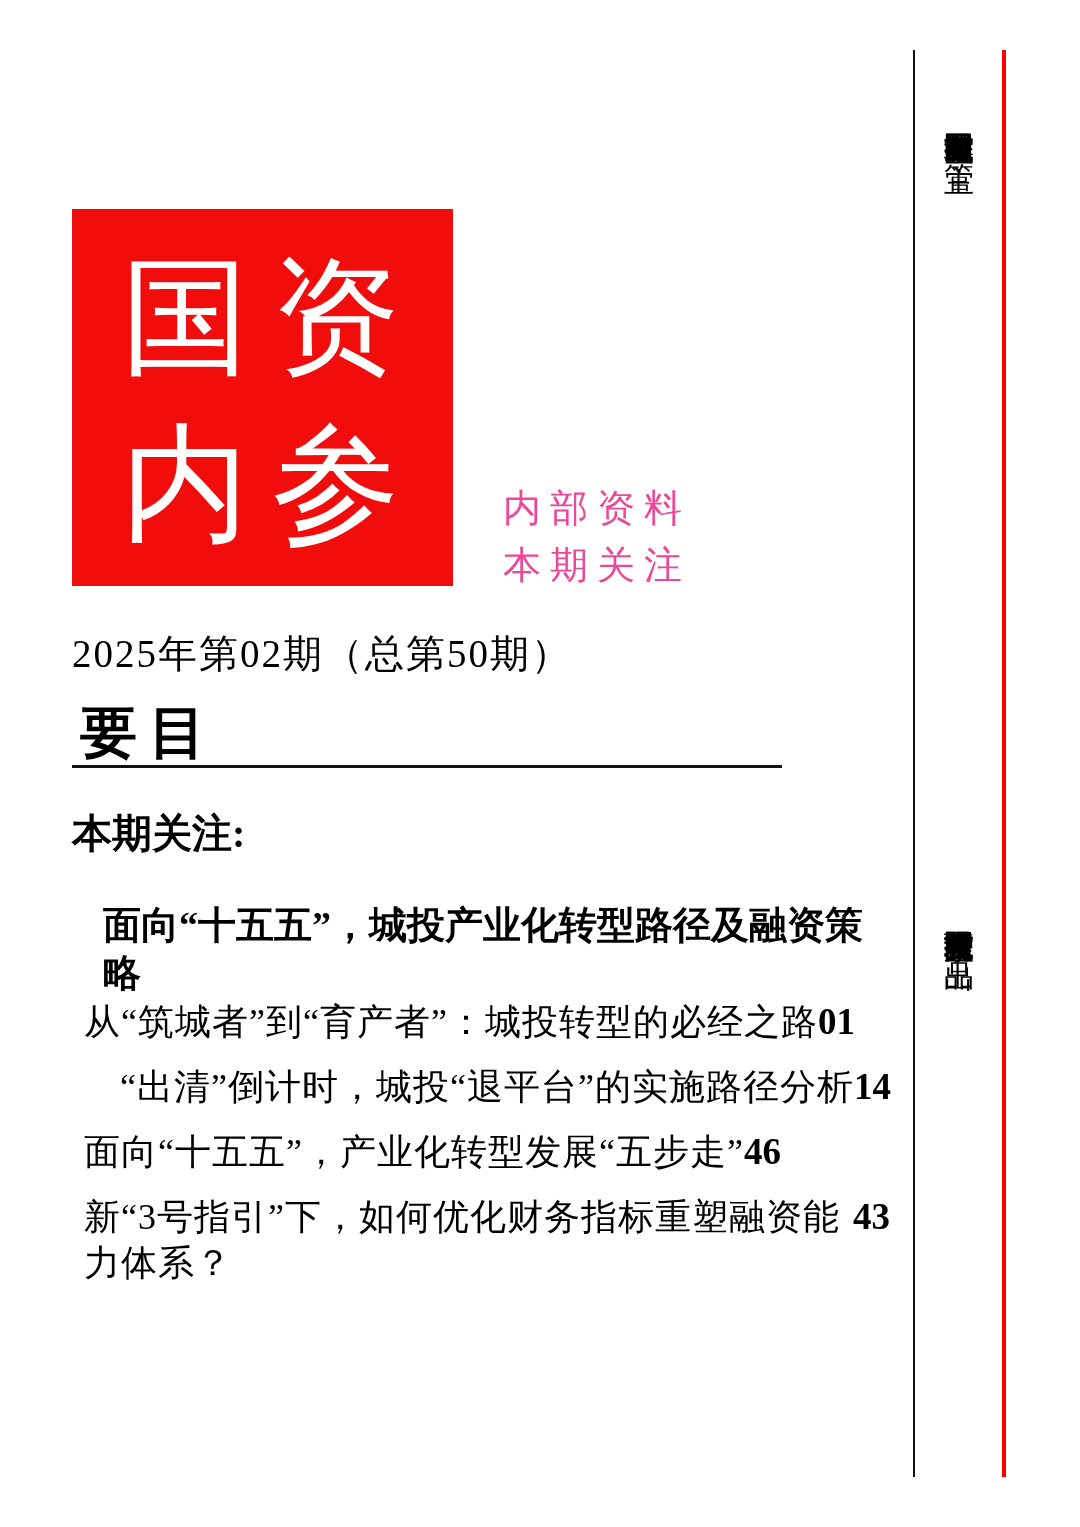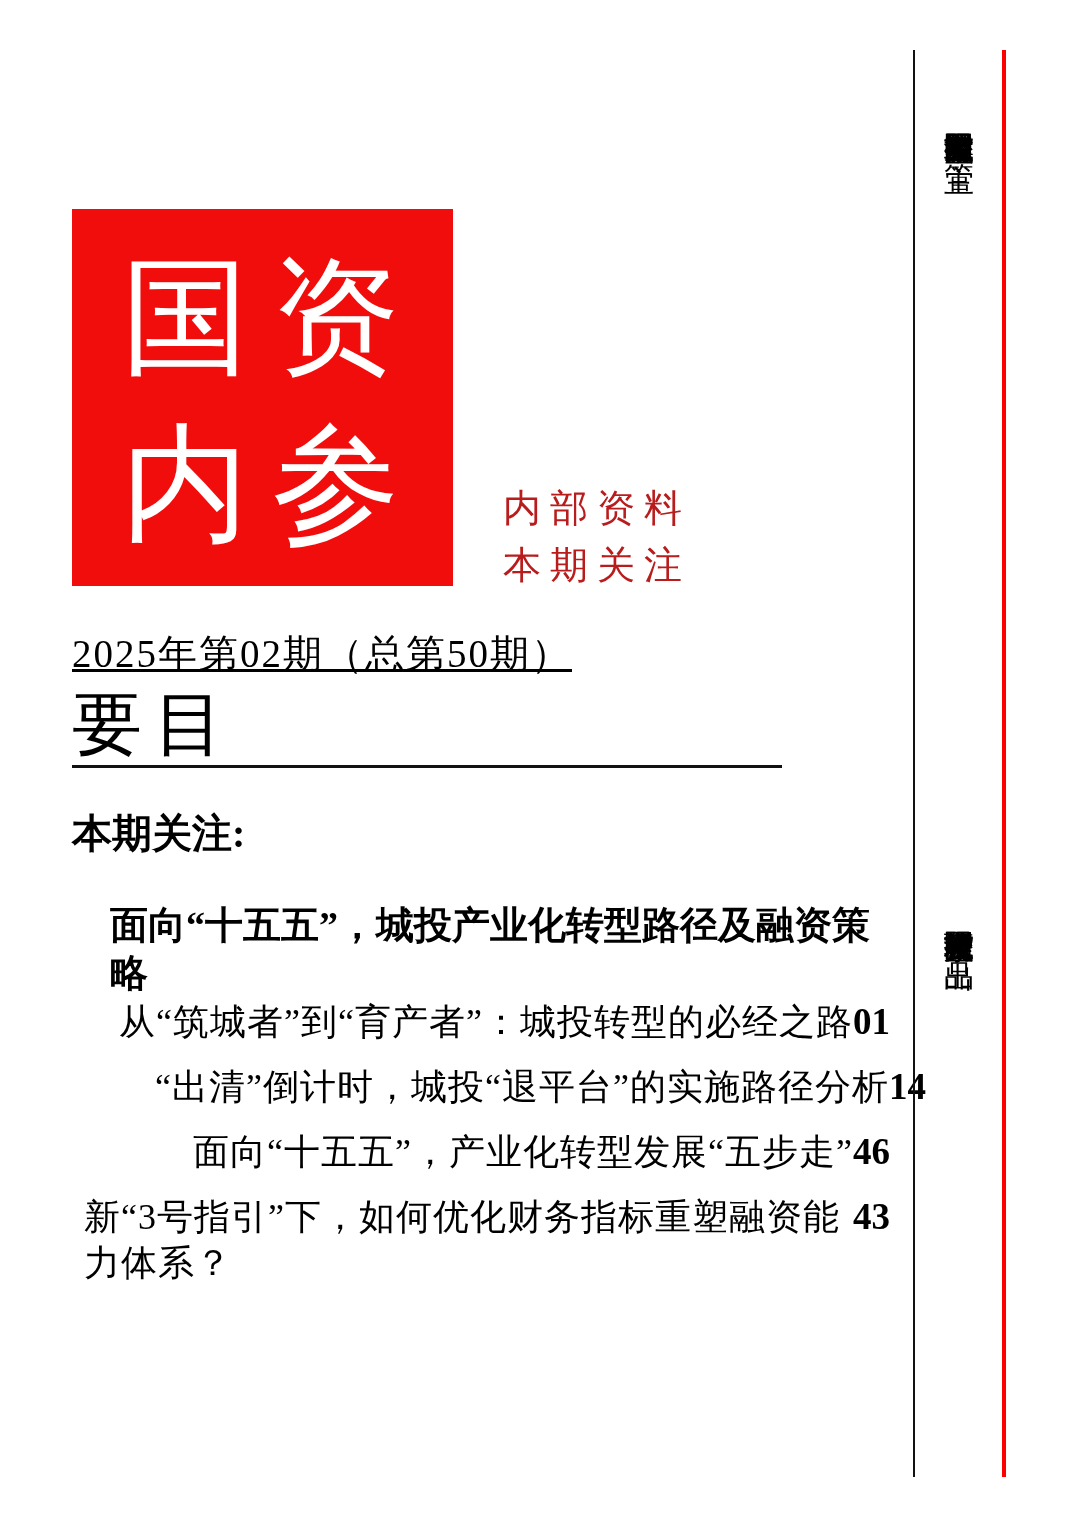--- a/index.html
+++ b/index.html
@@ -35,41 +35,40 @@
     font-family: "Liberation Serif", "DejaVu Serif", serif;
   }
 
   
   .note {
     position: absolute;
     left: 503px; top: 480px;
     font-size: 38px;
     line-height: 57px;
     letter-spacing: 9px;
-    color: #b91c1c;
+    color: #ec4899;
   }
 
   
   .issue-line {
     position: absolute;
     left: 72px; top: 633px;
     font-size: 39px;
     line-height: 42px;
     letter-spacing: 2px;
-    text-decoration: underline;
   }
 
   
   .toc-heading {
     position: absolute;
     left: 72px; top: 697px;
-    margin: 0;
-    font-size: 70px;
+    margin: 8px;
+    font-size: 57px;
     line-height: 56px;
-    font-weight: 400;
+    font-weight: 700;
     letter-spacing: 12px;
   }
   .toc-rule {
     position: absolute;
     left: 72px; top: 765px;
     width: 710px; height: 3px;
     background: #111111;
   }
 
   
@@ -77,34 +76,34 @@
     position: absolute;
     left: 72px; top: 813px;
     font-size: 40px;
     line-height: 42px;
     font-weight: 700;
   }
 
   
   .feature-title {
     position: absolute;
-    left: 110px; top: 901px;
+    left: 103px; top: 901px;
     width: 760px;
     font-size: 38px;
     line-height: 48px;
     font-weight: 700;
   }
 
   
   .toc-row {
     position: absolute;
     left: 84px;
     width: 806px;
     display: flex;
-    justify-content: flex-end;
+    justify-content: flex-start;
     align-items: baseline;
   }
   .toc-row .toc-title {
     font-size: 36px;
     line-height: 46px;
     letter-spacing: 1px;
     font-weight: 400;
   }
   .toc-row .toc-page {
     font-size: 37px;

